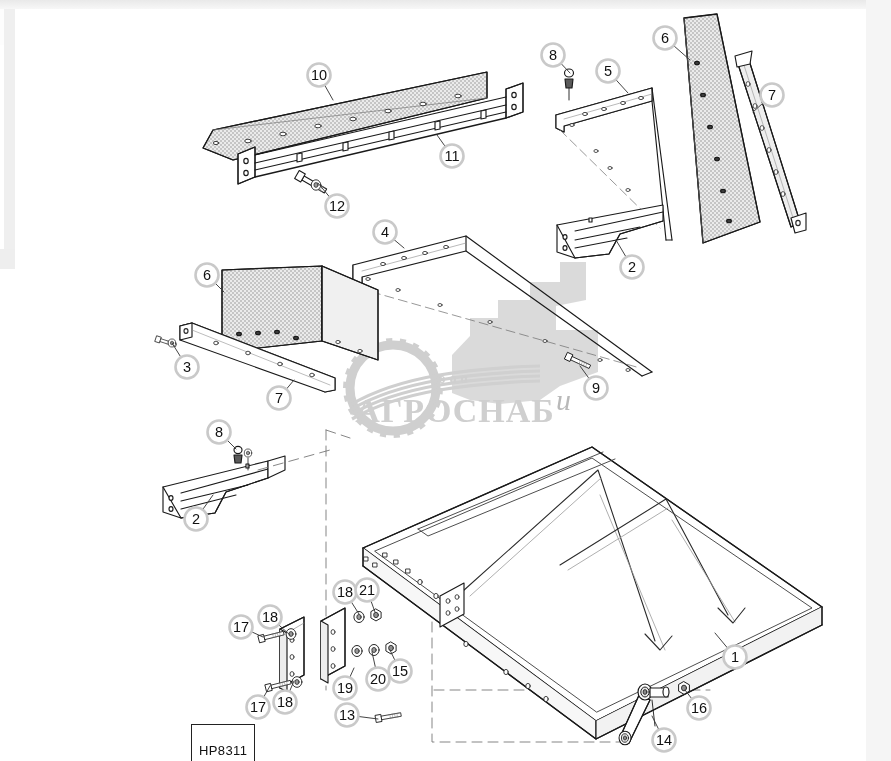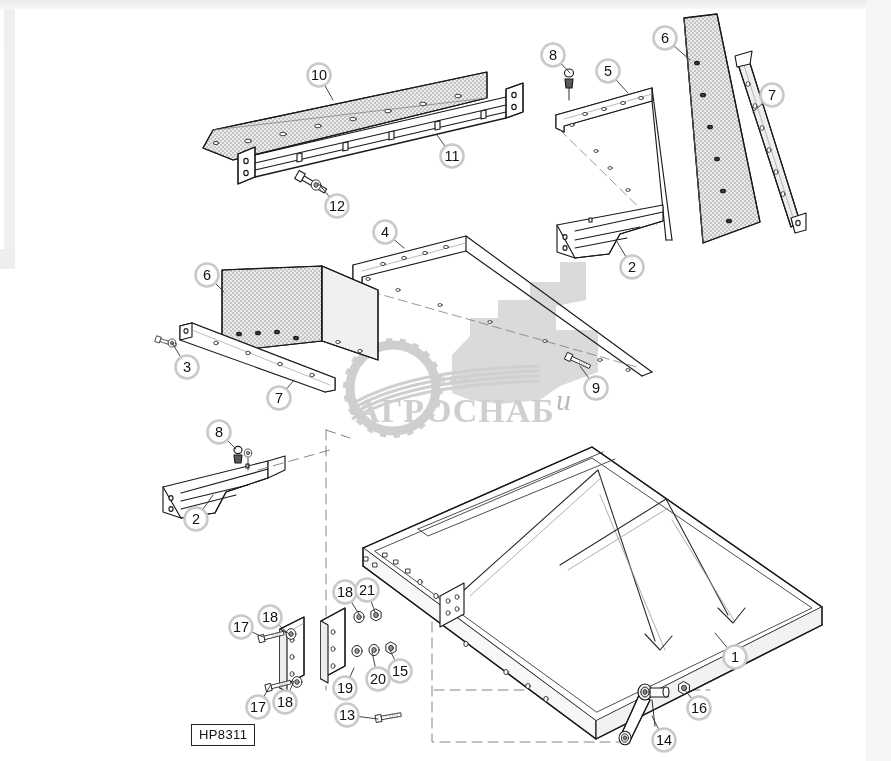--- a/index.html
+++ b/index.html
@@ -14,21 +14,21 @@
   .chrome-leftblock{position:absolute;left:0;top:249px;width:15px;height:20px;background:#eeeeee;}
   svg#art{position:absolute;left:0;top:0;}
   .wm{position:absolute;pointer-events:none;}
   #wm-text{left:330px;top:370px;width:250px;text-align:center;
      font-family:"Liberation Serif",serif;font-weight:bold;color:#cfcfcf;}
   #wm-ooo{font-size:14px;letter-spacing:4px;line-height:18px;}
   #wm-name{font-size:34px;letter-spacing:1px;line-height:46px;}
   #wm-u{position:absolute;left:556px;top:383px;font-size:30px;color:#b9b9b9;
      font-family:"Liberation Serif",serif;font-style:italic;}
   #label-box{position:absolute;left:191px;top:724px;border:1.3px solid #222;
-     background:#fff;padding:2px 7px 3px 7px;font-size:13px;color:#111;
+     background:#fff;padding:18px 7px 3px 7px;font-size:13px;color:#111;
      font-family:"Liberation Sans",sans-serif;letter-spacing:0.4px;}
 </style>
 </head>
 <body>
 
 <div id="diagram-root">
 
   <div class="chrome-top"></div>
   <div class="chrome-left2"></div>
   <div class="chrome-left"></div>

